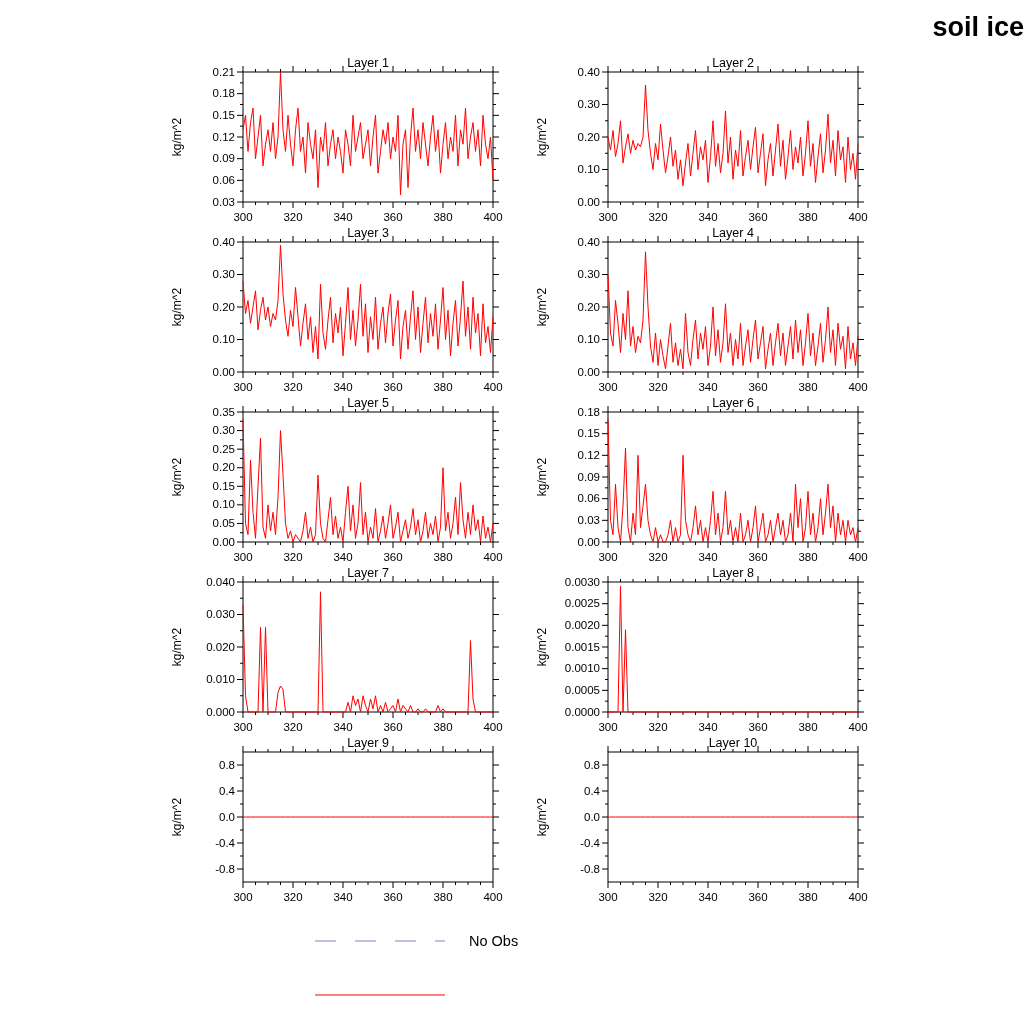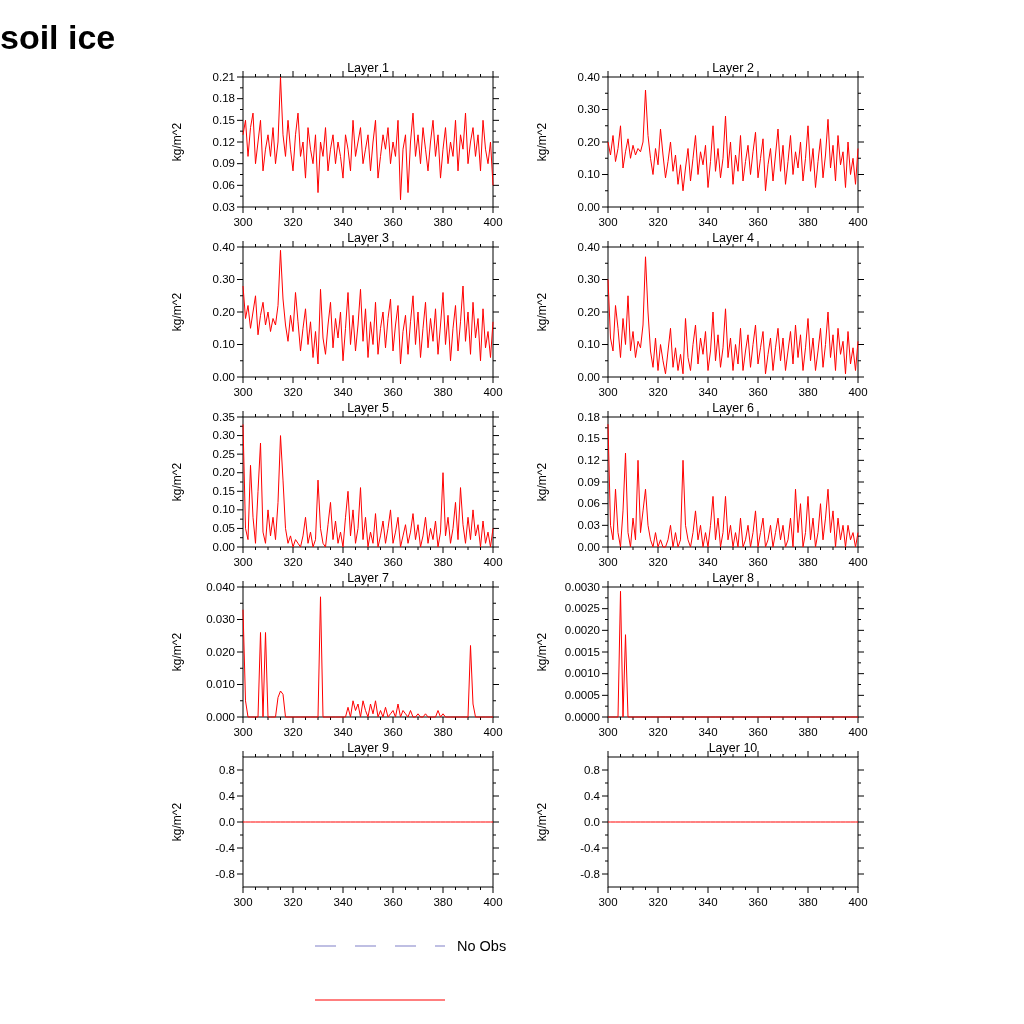--- a/index.html
+++ b/index.html
@@ -1,25 +1,25 @@
 <!DOCTYPE html>
 <html><head>
 <meta charset="utf-8">
 <style>
   html,body{margin:0;padding:0;background:#fff;}
   body{width:1024px;height:1024px;font-family:"Liberation Sans",sans-serif;color:#000;overflow:hidden;position:relative;}
-  .main-title{text-align:left;font-size:34px;font-weight:600;margin-top:18px;margin-bottom:2px;}
-  .chart-grid{display:grid;grid-template-columns:335px 335px;column-gap:30px;row-gap:0;margin-left:168px;margin-top:4px;}
+  .main-title{text-align:right;font-size:27px;font-weight:600;margin-top:12px;margin-bottom:2px;}
+  .chart-grid{display:grid;grid-template-columns:335px 335px;column-gap:30px;row-gap:0;margin-left:168px;margin-top:13px;}
   .subplot{width:335px;height:170px;}
   svg{display:block;}
   .sp-title{font-size:12.5px;font-family:"Liberation Sans",sans-serif;}
   .sp-tick{font-size:11.5px;font-family:"Liberation Sans",sans-serif;}
   .sp-ylab{font-size:12px;font-family:"Liberation Sans",sans-serif;}
   .legend{margin-left:315px;margin-top:26px;}
-  .legend-row{display:flex;align-items:center;gap:12px;height:18px;margin-bottom:36px;}
+  .legend-row{display:flex;align-items:center;gap:24px;height:18px;margin-bottom:36px;}
   .legend-label{font-size:14.5px;}
   line.dash{stroke-dasharray:21 19;stroke-width:1.2;}
   line.solid{stroke-width:1.2;}
 </style>
 </head>
 <body>
 
 <div class="main-title">soil ice</div>
 
 <div class="chart-grid">

